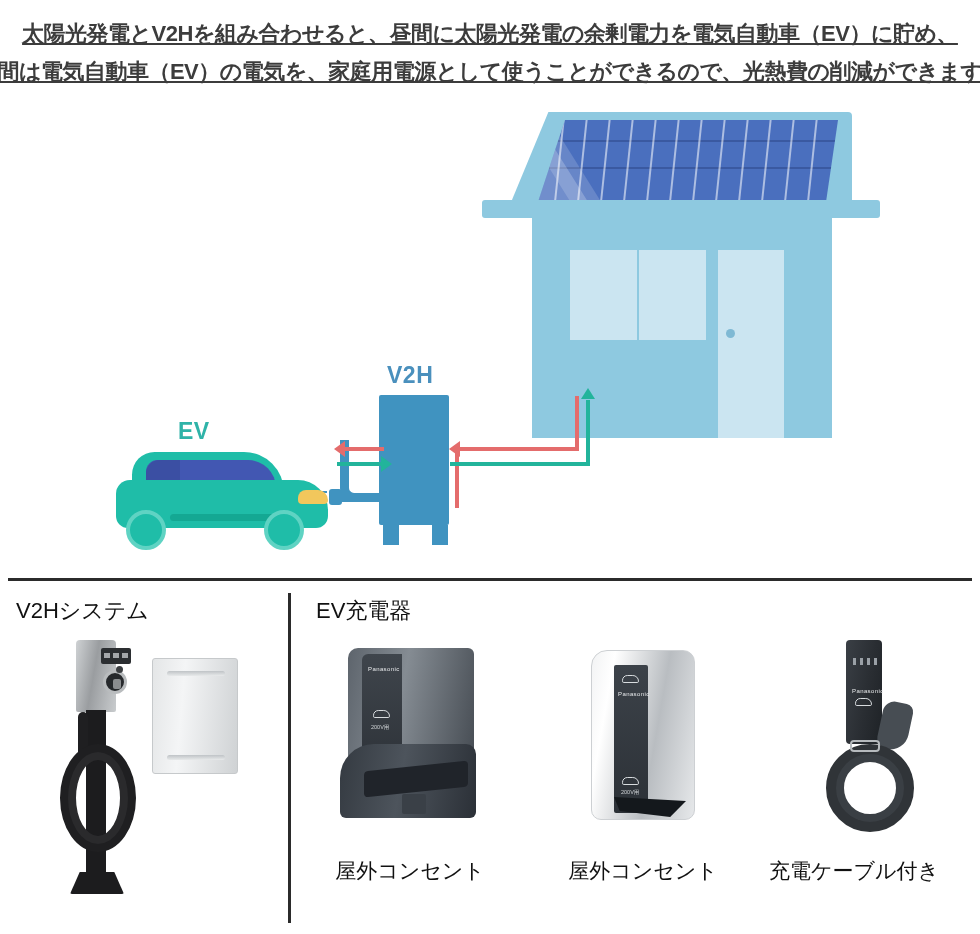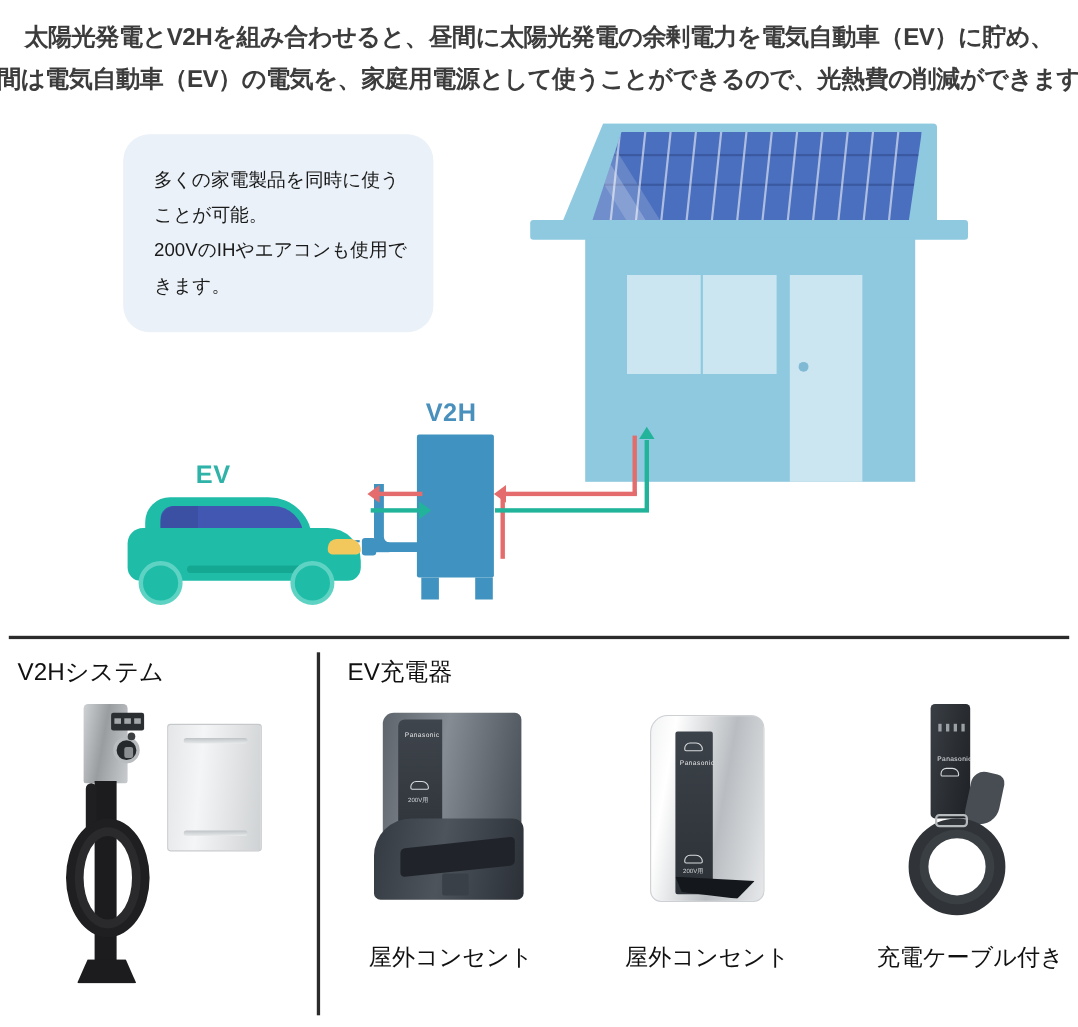--- a/index.html
+++ b/index.html
@@ -13,21 +13,21 @@
   }
 
   
   #headline {
     position:absolute; left:0; top:0; width:980px; height:100px;
     display:flex; flex-direction:column; align-items:center; justify-content:center;
     padding-top:6px;
   }
   #headline .line {
     font-size:22px; font-weight:bold; color:#3c3c3c;
-    letter-spacing:-0.5px; line-height:38px; white-space:nowrap;
+    letter-spacing:-0.5px; line-height:38px; white-space:nowrap;text-decoration:underline;
   }
 
   
   #illustration {
     position:absolute; left:0; top:100px; width:980px; height:470px;
   }
 
   
   #bubble {
     position:absolute; left:112px; top:22px; width:282px; height:180px;
@@ -324,24 +324,20 @@
 </head>
 <body>
 
 <div id="headline">
   <div class="line">太陽光発電とV2Hを組み合わせると、昼間に太陽光発電の余剰電力を電気自動車（EV）に貯め、</div>
   <div class="line">夜間は電気自動車（EV）の電気を、家庭用電源として使うことができるので、光熱費の削減ができます。</div>
 </div>
 
 <div id="illustration">
 
-  <div id="bubble">
-    <div class="btext" style="white-space:pre-line;">多くの家電製品を同時に使うことが可能。
-200VのIHやエアコンも使用できます。</div>
-  </div>
 
   <div id="house">
     <div class="roof-slab"></div>
     <div class="panel">
       <div class="hline" style="top:20px;"></div>
       <div class="hline" style="top:47px;"></div>
       <div class="vline" style="left:20px;"></div>
       <div class="vline" style="left:43px;"></div>
       <div class="vline" style="left:66px;"></div>
       <div class="vline" style="left:89px;"></div>
@@ -467,15 +463,15 @@
     <div class="caricon" style="left:9px; top:58px;"></div>
   </div>
   <div class="cc-gun"></div>
   <div class="cc-coil"></div>
   <div class="cc-coil2"></div>
   <div class="cc-clip"></div>
 </div>
 
 <div class="prod-caption" style="left:330px; top:856px; width:160px;">屋外コンセント</div>
 <div class="prod-caption" style="left:563px; top:856px; width:160px;">屋外コンセント</div>
-<div class="prod-caption" style="left:787px; top:856px; width:190px;">
+<div class="prod-caption" style="left:759px; top:856px; width:190px;">
   <div>充電ケーブル付き</div>
 </div>
 
 </body></html>

